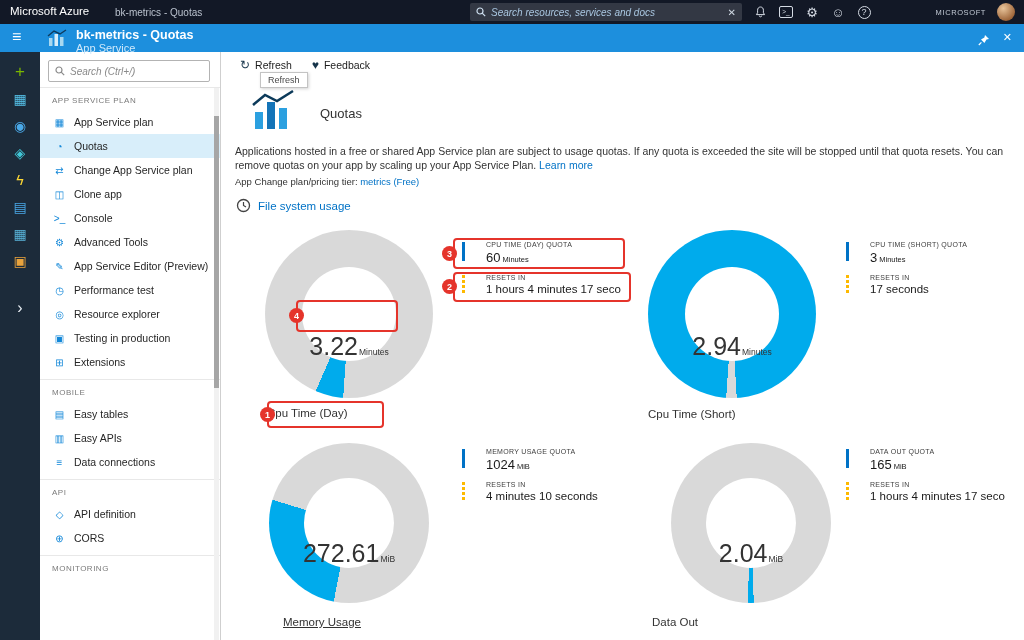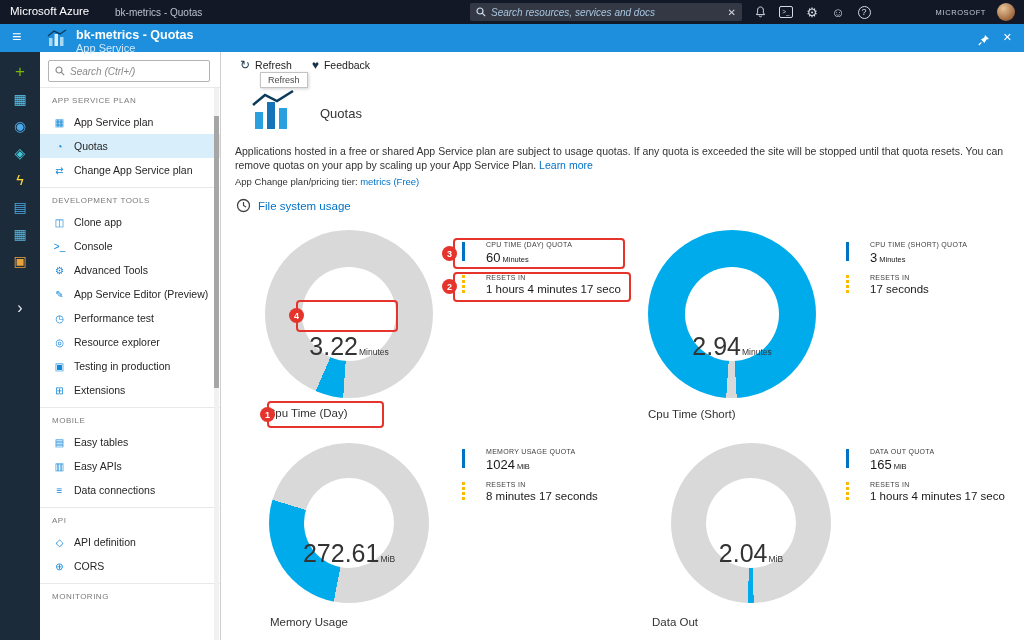--- a/index.html
+++ b/index.html
@@ -173,21 +173,20 @@
           <span class="si-label">App Service plan</span>
         </div>
         <div class="side-item" style="background: rgb(216, 238, 250);">
           <span class="si-ico">◔</span>
           <span class="si-label">Quotas</span>
         </div>
         <div class="side-item">
           <span class="si-ico">⇄</span>
           <span class="si-label">Change App Service plan</span>
         </div>
-        <div class="side-sec">DEVELOPMENT TOOLS</div>
         <div class="side-item">
           <span class="si-ico">◫</span>
           <span class="si-label">Clone app</span>
         </div>
         <div class="side-item">
           <span class="si-ico">&gt;_</span>
           <span class="si-label">Console</span>
         </div>
         <div class="side-item">
           <span class="si-ico">⚙</span>
@@ -360,25 +359,25 @@
           <div class="ival">
               <span class="inum">1024</span>
               <span class="iunit">MiB</span>
             </div>
         </div>
       </div>
       <div class="irow">
         <span class="ibar r"></span>
         <div>
           <div class="ilabel">RESETS IN</div>
-          <div class="ival2">8 minutes 17 seconds</div>
-        </div>
-      </div>
-    </div>
-    <div class="chart-label" style="left:48px;top:564px;width:160px;">Memory Usage</div>
+          <div class="ival2">4 minutes 10 seconds</div>
+        </div>
+      </div>
+    </div>
+    <div class="chart-label" style="left:61px;top:564px;width:160px;text-decoration:underline;">Memory Usage</div>
 
     <div class="donut" style="left: 449px; top: 391px; width: 160px; height: 160px; background: conic-gradient(from 178deg, rgb(0, 171, 236) 0deg, rgb(0, 171, 236) 4.45091deg, rgb(217, 217, 217) 4.45091deg, rgb(217, 217, 217) 360deg);">
       <div class="hole hole-sm">
         <span class="dval">
           <span class="dnum">2.04</span>
           <span class="dunit">MiB</span>
         </span>
       </div>
     </div>
     <div class="info" style="left:624px;top:396px;">

